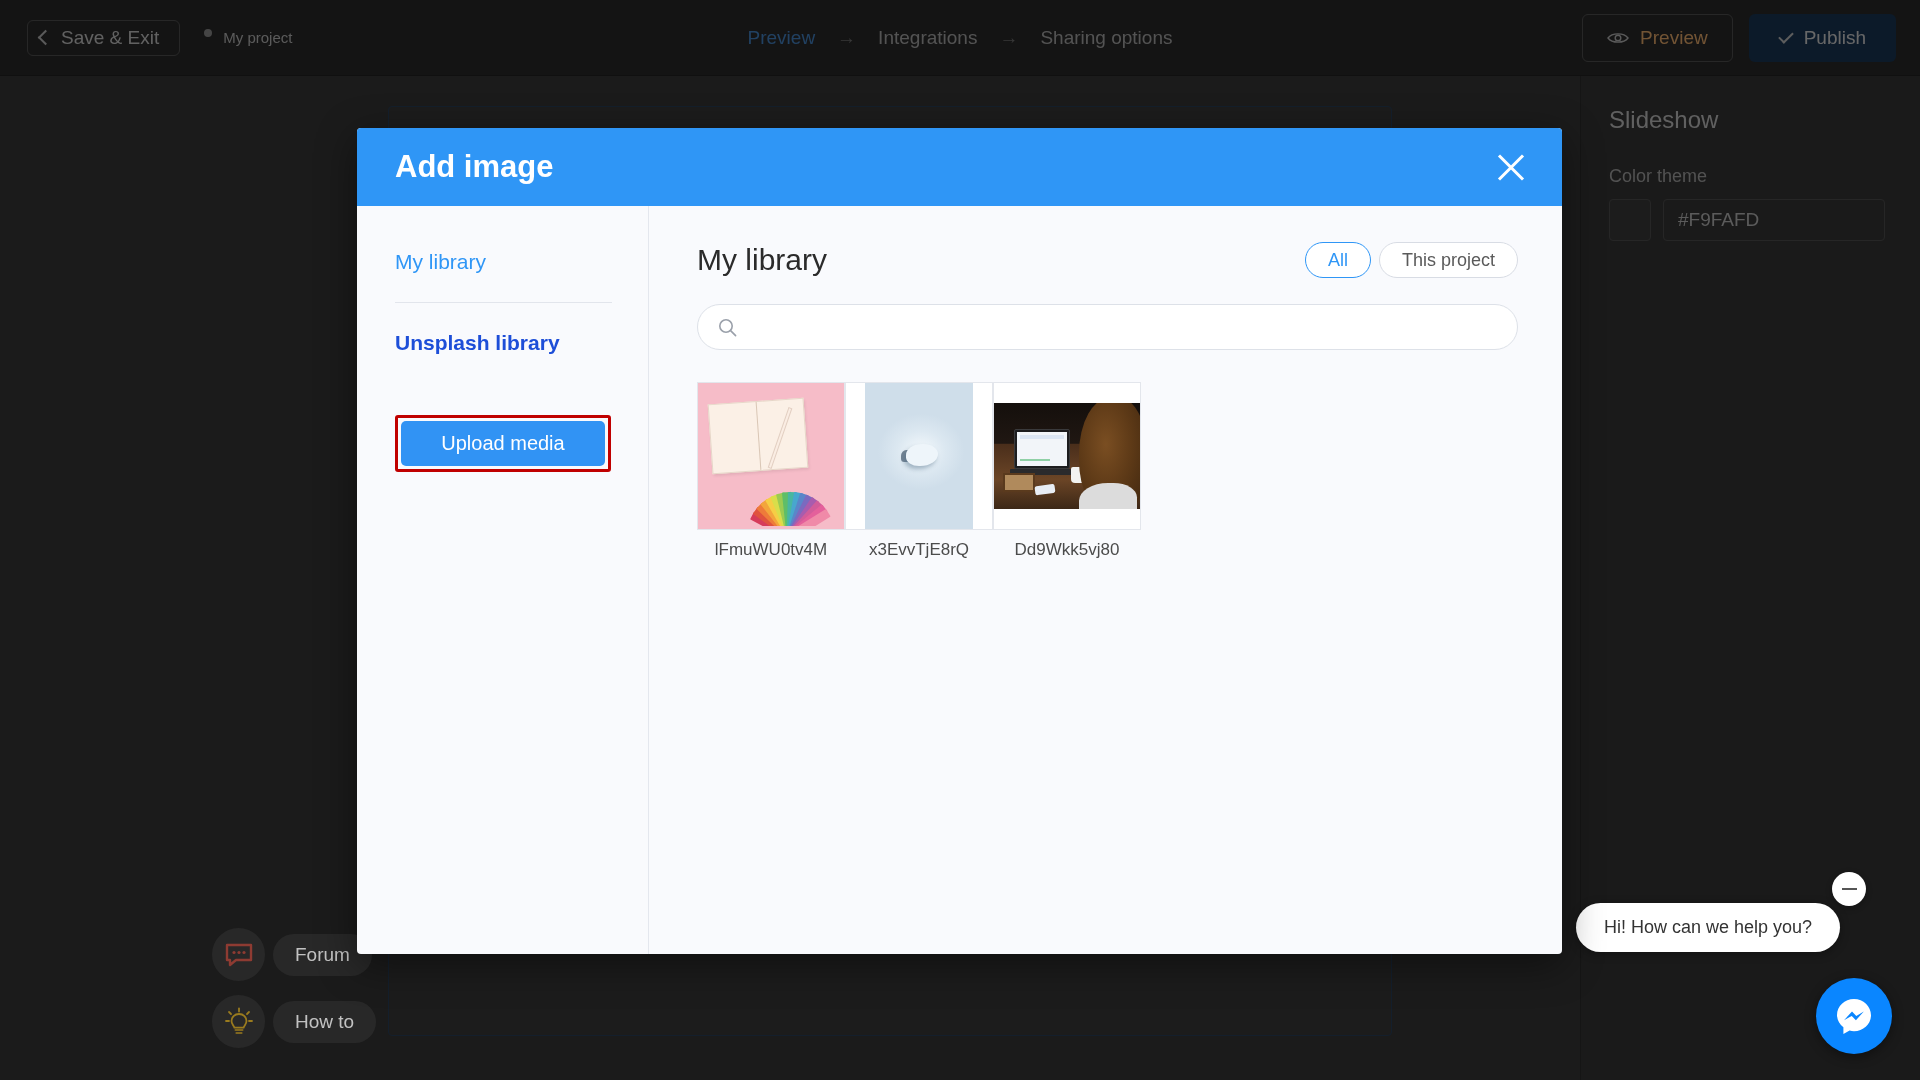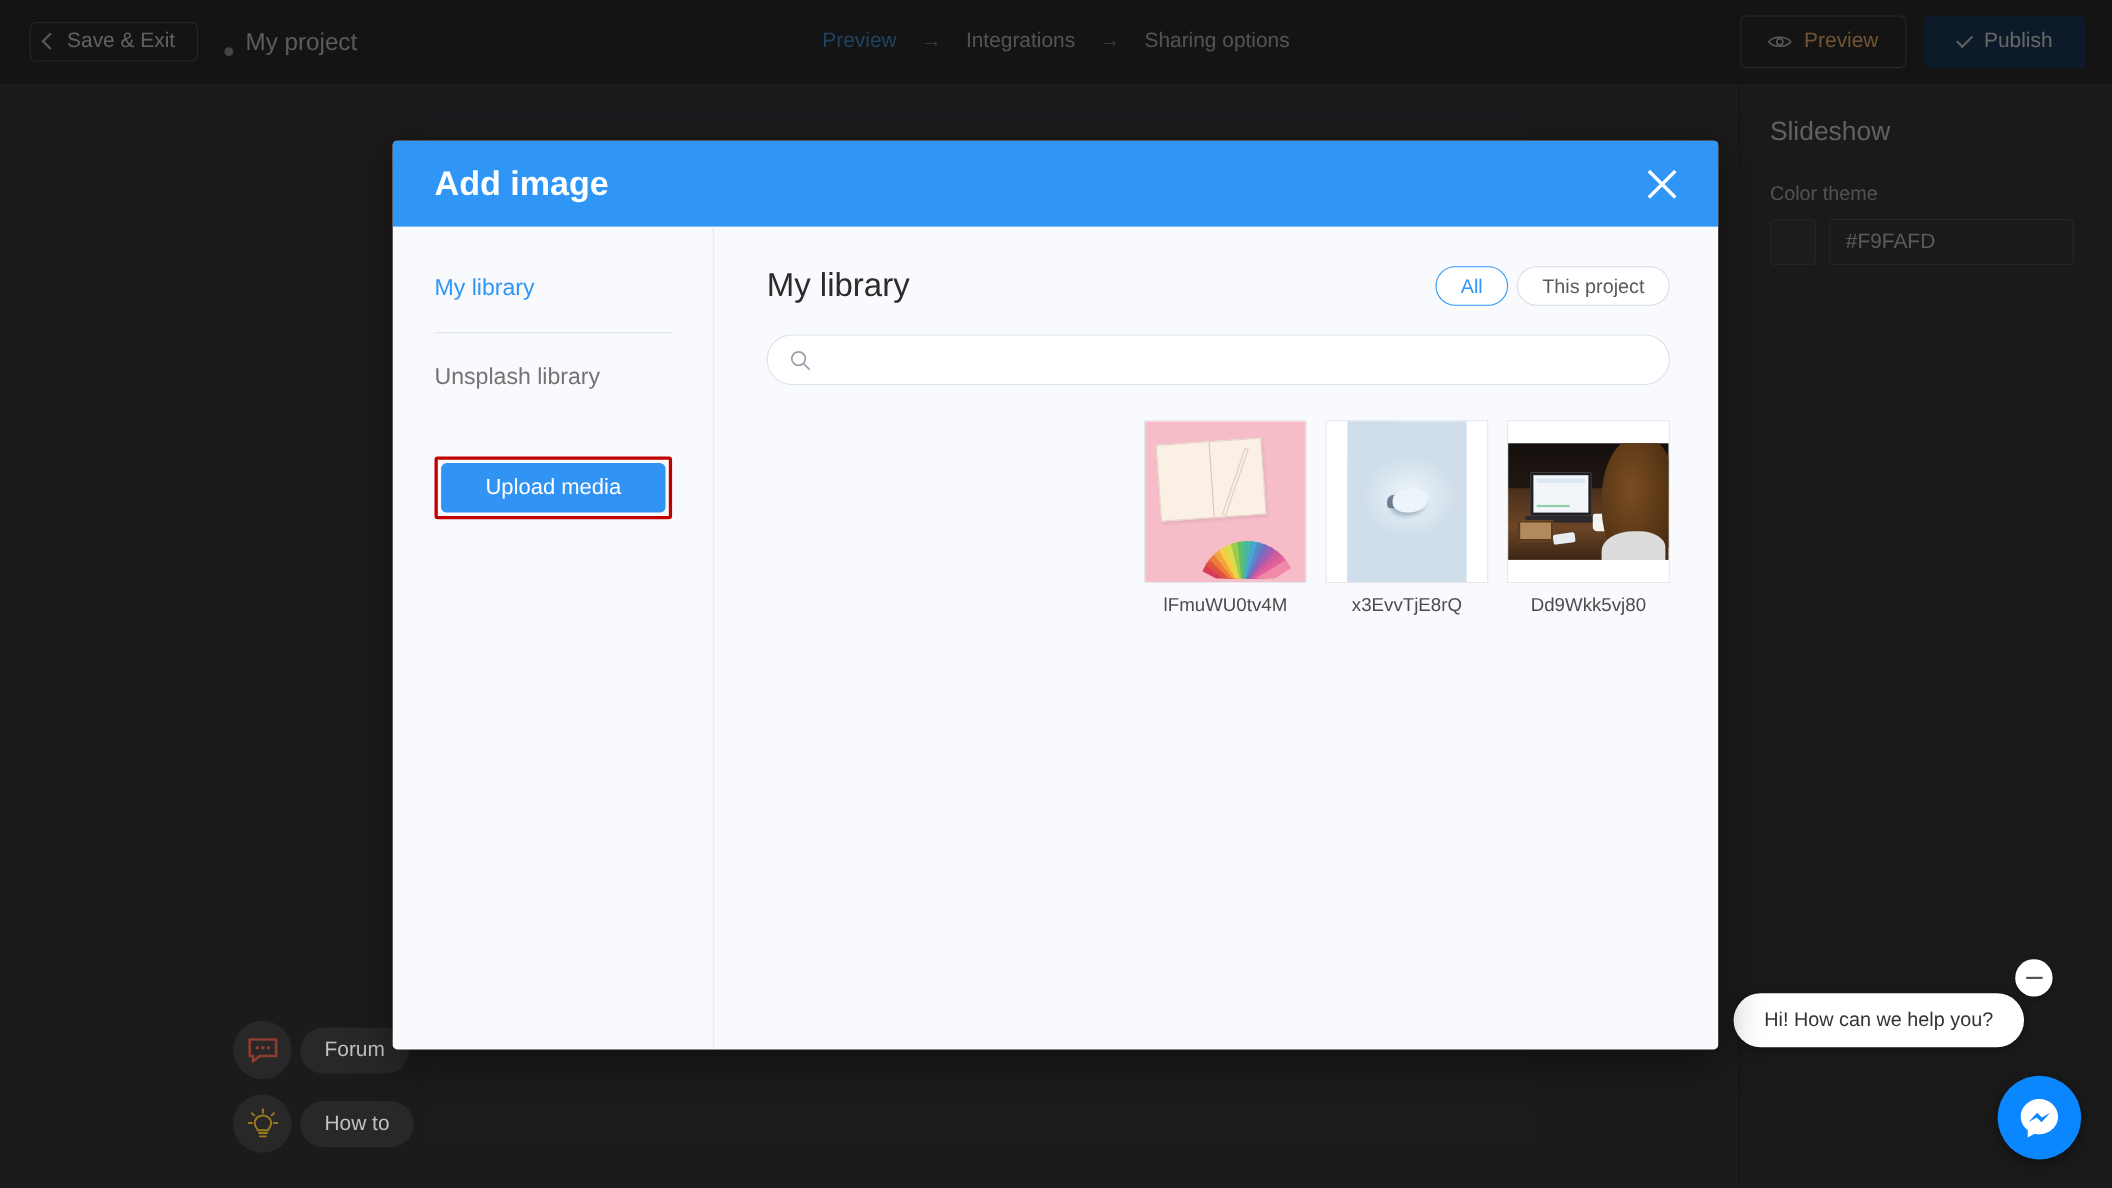--- a/index.html
+++ b/index.html
@@ -36,22 +36,22 @@
     background: transparent; color: #D8D8D8;
     display: flex; align-items: center; gap: 10px;
     font-size: 19px; cursor: pointer;
   }
   .chev-left {
     width: 11px; height: 11px;
     border-left: 2px solid #C8C8C8; border-bottom: 2px solid #C8C8C8;
     transform: rotate(45deg);
   }
   #project-name-wrap {
-    margin-left: 24px; display: flex; align-items: flex-end; gap: 11px;
-    color: #C9C9C9; font-size: 22px;
+    margin-left: 24px; display: flex; align-items: flex-start; gap: 11px;
+    color: #C9C9C9; font-size: 15px;
   }
   #project-dot { width: 8px; height: 8px; border-radius: 50%; background: #9A9A9A; }
 
   #breadcrumb {
     position: absolute; left: 50%; transform: translateX(-50%);
     display: flex; align-items: center; gap: 22px;
     font-size: 19px;
   }
   .crumb { color: #B9B9B9; cursor: pointer; white-space: nowrap; }
   .crumb.active { color: #4A90D9; }
@@ -213,21 +213,21 @@
 
   #modal-body { flex: 1 1 auto; display: flex; min-height: 0; }
 
   #modal-nav {
     width: 292px; flex: 0 0 292px;
     border-right: 1px solid #E4E7EE;
     padding: 44px 36px 0 38px;
   }
   .nav-item { font-size: 21px; cursor: pointer; }
   .nav-item.active { color: #2F96F6; }
-  .nav-item.inactive { color: #737373; }
+  .nav-item.inactive { color: #1d4ed8; font-weight: bold; }
   #nav-divider { margin: 28px 0 28px 0; border-top: 1px solid #E2E5EC; }
   #upload-highlight {
     margin-top: 60px;
     border: 3px solid #C00000; border-radius: 3px;
     padding: 3px;
     width: 216px;
   }
   #upload-media-btn {
     width: 100%; height: 45px;
     background: #3193F4; color: #FFFFFF;
@@ -253,21 +253,21 @@
     border: 1px solid #DDE1E8; border-radius: 23px;
     background: #FFFFFF; display: flex; align-items: center;
     padding: 0 20px; gap: 13px;
   }
   #search-input {
     flex: 1; border: none; outline: none; background: transparent;
     font-family: "Liberation Sans", sans-serif; font-size: 20px; color: #3A3A3A;
   }
   #search-input::placeholder { color: #8C919B; }
 
-  #thumb-grid { margin-top: 32px; display: flex; gap: 17px; flex-wrap: wrap; justify-content: flex-end; }
+  #thumb-grid { margin-top: 32px; display: flex; flex-wrap: wrap; }
   .thumb-cell { width: 148px; cursor: pointer; }
   .thumb-box {
     width: 148px; height: 148px;
     border: 1px solid #E3E6EC; background: #FFFFFF;
     overflow: hidden; position: relative;
   }
   .thumb-caption {
     margin-top: 10px; text-align: center;
     font-size: 17px; color: #4C4C4C;
   }

